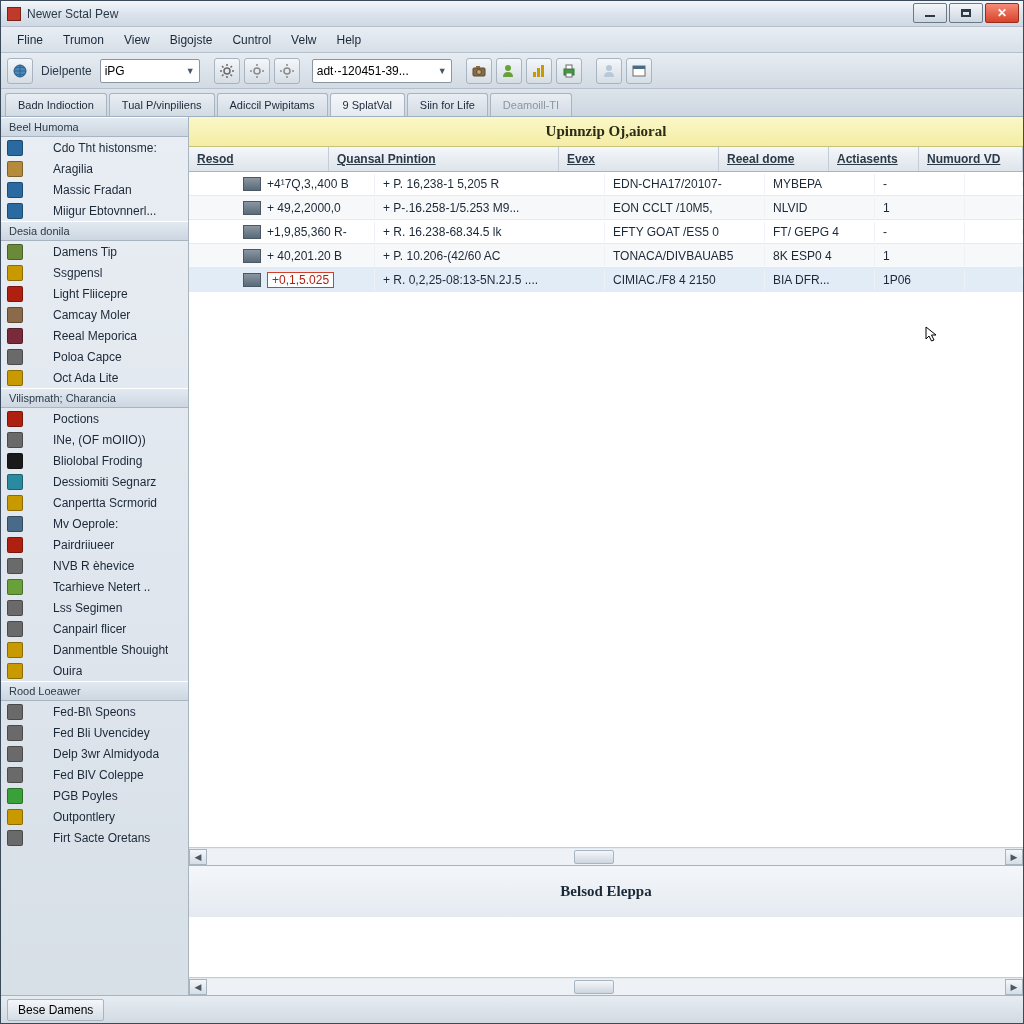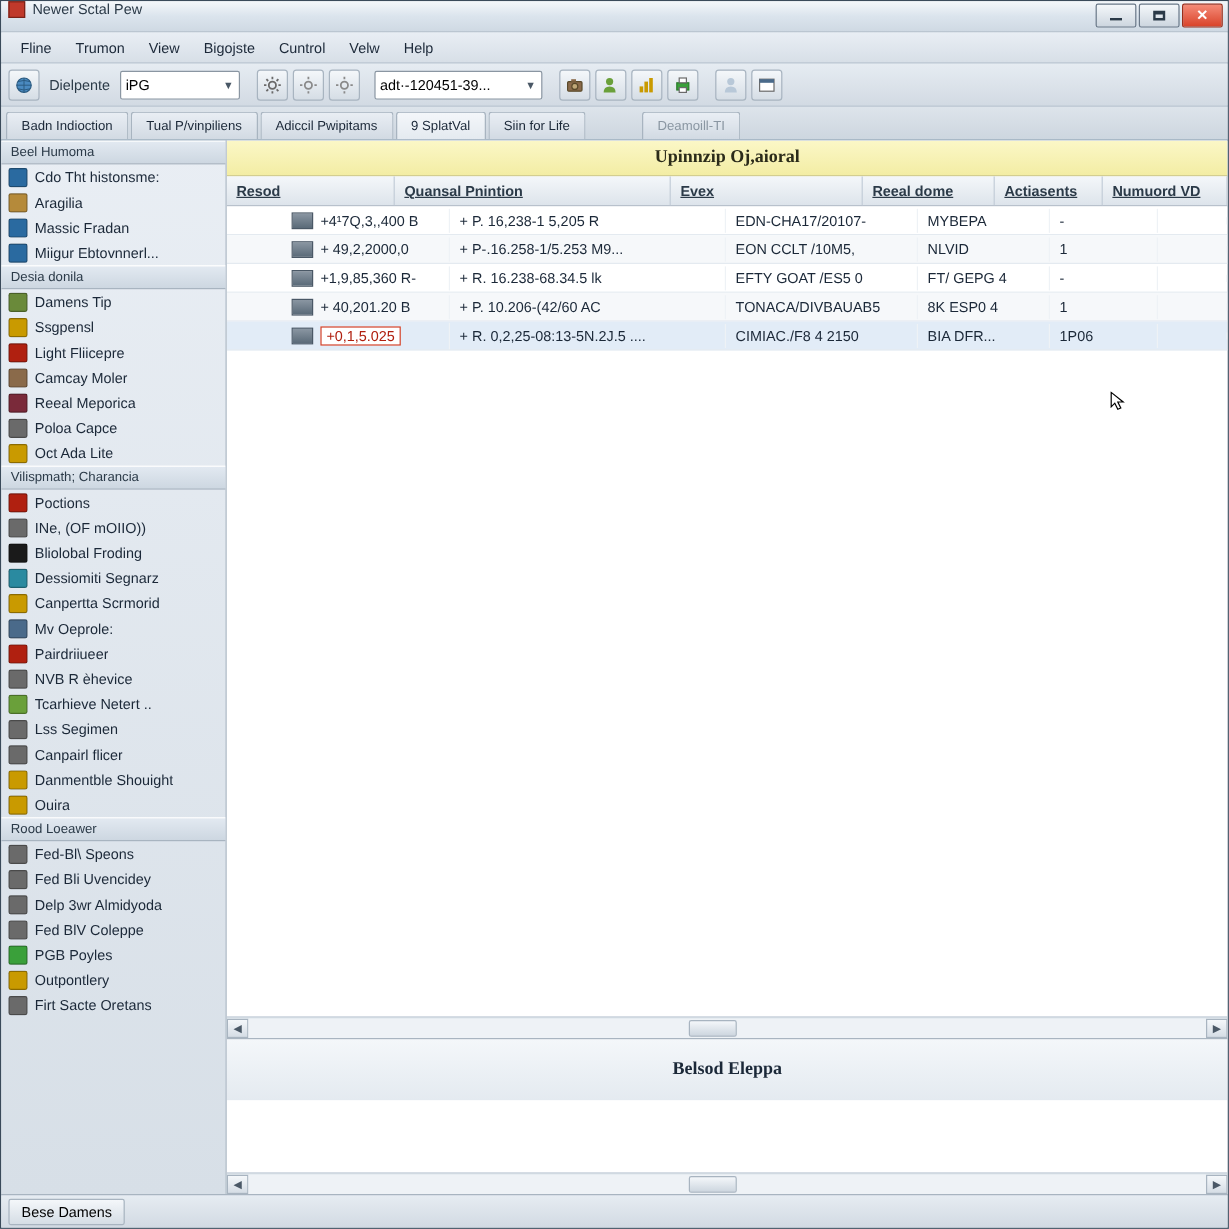--- a/index.html
+++ b/index.html
@@ -1,20 +1,20 @@
 <!DOCTYPE html>
 <html><head>
 <meta charset="utf-8">
 <style>
 * { box-sizing: border-box; margin: 0; padding: 0; font-family: Tahoma, "Segoe UI", sans-serif; font-size: 12px; }
 html, body { width: 1024px; height: 1024px; overflow: hidden; background: linear-gradient(180deg, #2a4560 0%, #5a7a95 50%, #2a4560 100%); }
 .window { position: absolute; top: 0; left: 0; width: 1024px; height: 1024px; background: #d7dfe7; border: 1px solid #3a4a5a; display: flex; flex-direction: column; }
 
 
-.titlebar { height: 26px; background: linear-gradient(180deg, #f4f7fa 0%, #dbe4ed 50%, #cfd9e3 100%); display: flex; align-items: flex-start; padding-left: 6px; border-bottom: 1px solid #b5c0cc; }
+.titlebar { height: 26px; background: linear-gradient(180deg, #f4f7fa 0%, #dbe4ed 50%, #cfd9e3 100%); display: flex; align-items: center; padding-left: 6px; border-bottom: 1px solid #b5c0cc; }
 .titlebar .app-icon { width: 14px; height: 14px; background: #c0392b; border: 1px solid #7a2218; margin-right: 6px; }
 .titlebar .title { color: #2b3a48; font-size: 12px; }
 .titlebar .spacer { flex: 1; }
 .win-btns { display: flex; height: 20px; position: absolute; right: 4px; top: 2px; }
 .win-btn { width: 34px; height: 20px; margin-left: 2px; border: 1px solid #6a7888; background: linear-gradient(180deg, #f4f7fa, #cdd6df); border-radius: 2px; display: flex; align-items: center; justify-content: center; font-size: 12px; cursor: default; }
 .win-btn.close { background: linear-gradient(180deg, #f58b78, #d9432a); border-color: #9a2d1a; color: #fff; font-weight: bold; }
 .win-btn.min span { display: block; width: 10px; height: 2px; background: #2b3a48; margin-top: 6px; }
 .win-btn.max span { display: block; width: 10px; height: 8px; border: 2px solid #2b3a48; border-top-width: 3px; }
 
 
@@ -26,30 +26,30 @@
 .tbtn { width: 26px; height: 26px; background: linear-gradient(180deg, #f4f7fa, #d5dde5); border: 1px solid #a8b4c0; border-radius: 3px; display: flex; align-items: center; justify-content: center; cursor: default; }
 .tbtn svg { width: 16px; height: 16px; }
 .tlabel { color: #2b3a48; padding: 0 4px; }
 .tcombo { height: 24px; background: #fff; border: 1px solid #8a96a2; display: flex; align-items: center; padding: 0 4px; border-radius: 2px; }
 .tcombo .arrow { margin-left: 4px; font-size: 9px; color: #4a5866; }
 
 
 .tabstrip { height: 28px; background: linear-gradient(180deg, #dde4eb, #cdd6df); display: flex; align-items: flex-end; padding: 0 4px; border-bottom: 1px solid #9fb0c0; }
 .tab { padding: 5px 12px; background: linear-gradient(180deg, #e9eef4, #d2dae3); border: 1px solid #a8b4c0; border-bottom: none; border-radius: 3px 3px 0 0; margin-right: 2px; color: #1b2838; cursor: default; font-size: 11px; }
 .tab.active { background: linear-gradient(180deg, #f4f7fa, #e4eaf0); }
-.tab.disabled { color: #8a96a2; margin-left: 45px; }
+.tab.disabled { color: #8a96a2; }
 
 
 .body { flex: 1; display: flex; overflow: hidden; }
 
 
 .sidebar { width: 188px; background: linear-gradient(180deg, #e9eef4, #d7dfe7); border-right: 1px solid #a8b4c0; display: flex; flex-direction: column; overflow: hidden; }
 .side-scroll { flex: 1; overflow-y: auto; overflow-x: hidden; }
 .side-group-h { background: linear-gradient(180deg, #e2e9f1, #cdd7e1); border-top: 1px solid #fff; border-bottom: 1px solid #a8b4c0; padding: 3px 8px; color: #2b3a48; font-size: 11px; }
-.side-item { display: flex; align-items: center; padding: 1px 6px; color: #1b2838; cursor: default; height: 21px; }
+.side-item { display: flex; align-items: center; padding: 1px 6px; color: #1b2838; cursor: default; height: 21px; gap: 24px; }
 .side-item .ic { width: 16px; height: 16px; margin-right: 6px; display: flex; align-items: center; justify-content: center; border-radius: 2px; flex-shrink: 0; }
 .side-item .lbl { white-space: nowrap; overflow: hidden; text-overflow: ellipsis; }
 
 
 .main { flex: 1; display: flex; flex-direction: column; background: #fff; overflow: hidden; }
 .main-header { height: 30px; background: linear-gradient(180deg, #fbf7c7, #f3eda4); border-bottom: 1px solid #c9c27a; display: flex; align-items: center; justify-content: center; font-family: Georgia, serif; font-weight: bold; font-size: 15px; color: #2b2b1a; }
 .grid-head { display: flex; background: linear-gradient(180deg, #f4f7fa, #dde4eb); border-bottom: 1px solid #a8b4c0; }
 .gh { padding: 5px 8px; border-right: 1px solid #c3cdd7; color: #2b3a48; font-size: 12px; font-weight: bold; text-align: left; text-decoration: underline; }
 .grid-body { flex: 1; overflow: auto; background: #fff; }
 .row { display: flex; border-bottom: 1px solid #e4eaf0; height: 24px; align-items: center; padding-left: 46px; }

